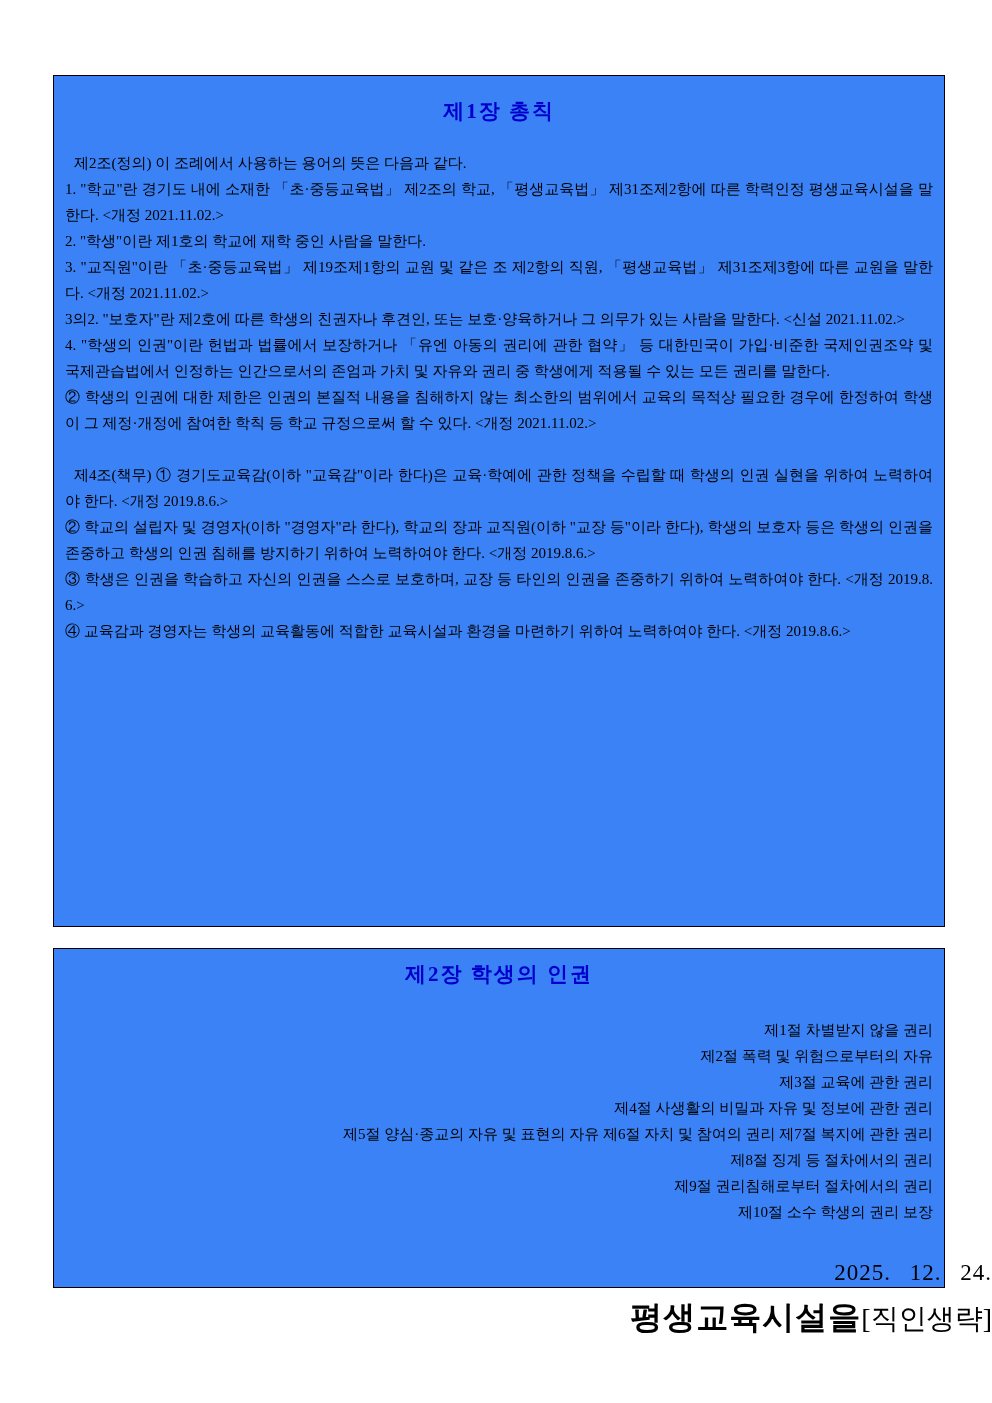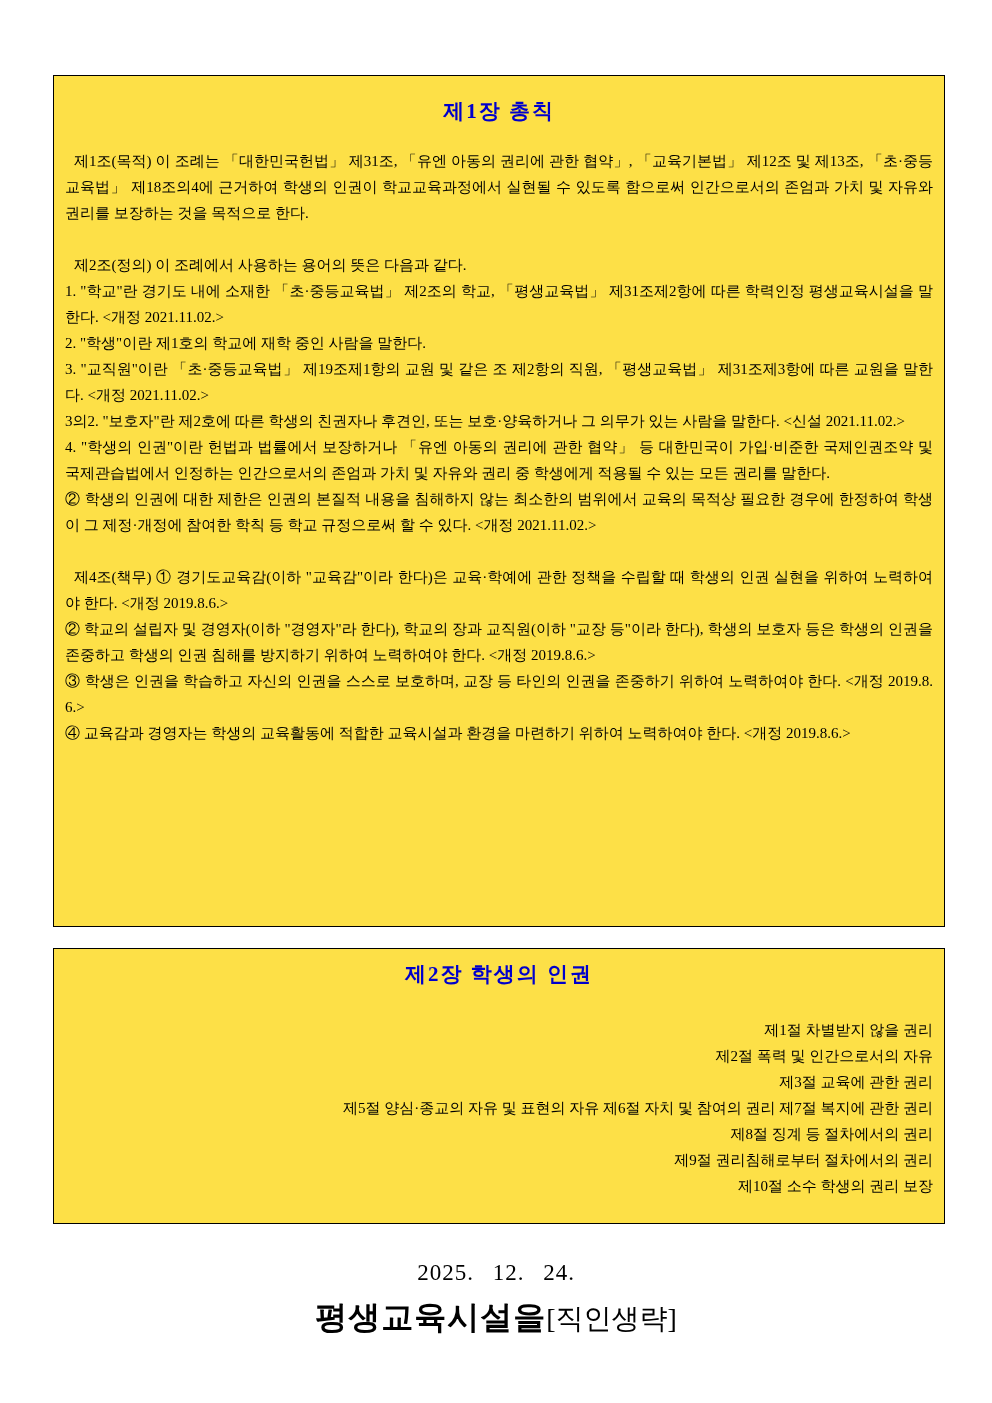--- a/index.html
+++ b/index.html
@@ -11,25 +11,25 @@
     background: #ffffff;
     font-family: "Liberation Serif", "DejaVu Serif", serif;
     color: #000000;
     overflow: hidden;
   }
   .box {
     position: absolute;
     left: 53px;
     width: 892px;
     border: 1.5px solid #000000;
-    background: #fde047;
+    background: #3b82f6;
     padding: 0 11px;
   }
   .box-chapter1 { top: 75px;  height: 852px; padding-top: 22px; }
-  .box-chapter2 { top: 948px; height: 276px; padding-top: 12px; }
+  .box-chapter2 { top: 948px; height: 340px; padding-top: 12px; }
   .chapter-title {
     text-align: center;
     color: #0000cc;
     font-weight: bold;
     font-size: 21px;
     line-height: 26px;
     letter-spacing: 2px;
   }
   .paragraphs { margin-top: 24px; }
   .para {
@@ -46,21 +46,21 @@
     font-size: 15px;
     line-height: 26px;
     text-align: right;
     white-space: nowrap;
   }
   .footer {
     position: absolute;
     top: 1258px;
     left: 0;
     width: 100%;
-    text-align: center;
+    text-align: right;
   }
   .issue-date {
     font-size: 23px;
     line-height: 30px;
     word-spacing: 12px;
     letter-spacing: 1px;
   }
   .signer-line { margin-top: 9px; line-height: 40px; }
   .signer-name {
     font-size: 32px;
@@ -73,41 +73,41 @@
   }
 </style>
 </head>
 <body>
 
 <div class="page">
 
   <div class="box box-chapter1">
     <div class="chapter-title">제1장 총칙</div>
     <div class="paragraphs">
-        <div class="para indent">제1조(목적) 이 조례는 「대한민국헌법」 제31조, 「유엔 아동의 권리에 관한 협약」, 「교육기본법」 제12조 및 제13조, 「초·중등교육법」 제18조의4에 근거하여 학생의 인권이 학교교육과정에서 실현될 수 있도록 함으로써 인간으로서의 존엄과 가치 및 자유와 권리를 보장하는 것을 목적으로 한다.</div>
         <div class="para indent gap">제2조(정의) 이 조례에서 사용하는 용어의 뜻은 다음과 같다.</div>
         <div class="para">1. "학교"란 경기도 내에 소재한 「초·중등교육법」 제2조의 학교, 「평생교육법」 제31조제2항에 따른 학력인정 평생교육시설을 말한다. &lt;개정 2021.11.02.&gt;</div>
         <div class="para">2. "학생"이란 제1호의 학교에 재학 중인 사람을 말한다.</div>
         <div class="para">3. "교직원"이란 「초·중등교육법」 제19조제1항의 교원 및 같은 조 제2항의 직원, 「평생교육법」 제31조제3항에 따른 교원을 말한다. &lt;개정 2021.11.02.&gt;</div>
         <div class="para">3의2. "보호자"란 제2호에 따른 학생의 친권자나 후견인, 또는 보호·양육하거나 그 의무가 있는 사람을 말한다. &lt;신설 2021.11.02.&gt;</div>
         <div class="para">4. "학생의 인권"이란 헌법과 법률에서 보장하거나 「유엔 아동의 권리에 관한 협약」 등 대한민국이 가입·비준한 국제인권조약 및 국제관습법에서 인정하는 인간으로서의 존엄과 가치 및 자유와 권리 중 학생에게 적용될 수 있는 모든 권리를 말한다.</div>
         <div class="para">② 학생의 인권에 대한 제한은 인권의 본질적 내용을 침해하지 않는 최소한의 범위에서 교육의 목적상 필요한 경우에 한정하여 학생이 그 제정·개정에 참여한 학칙 등 학교 규정으로써 할 수 있다. &lt;개정 2021.11.02.&gt;</div>
         <div class="para indent gap">제4조(책무) ① 경기도교육감(이하 "교육감"이라 한다)은 교육·학예에 관한 정책을 수립할 때 학생의 인권 실현을 위하여 노력하여야 한다. &lt;개정 2019.8.6.&gt;</div>
         <div class="para">② 학교의 설립자 및 경영자(이하 "경영자"라 한다), 학교의 장과 교직원(이하 "교장 등"이라 한다), 학생의 보호자 등은 학생의 인권을 존중하고 학생의 인권 침해를 방지하기 위하여 노력하여야 한다. &lt;개정 2019.8.6.&gt;</div>
         <div class="para">③ 학생은 인권을 학습하고 자신의 인권을 스스로 보호하며, 교장 등 타인의 인권을 존중하기 위하여 노력하여야 한다. &lt;개정 2019.8.6.&gt;</div>
         <div class="para">④ 교육감과 경영자는 학생의 교육활동에 적합한 교육시설과 환경을 마련하기 위하여 노력하여야 한다. &lt;개정 2019.8.6.&gt;</div>
       </div>
   </div>
 
   <div class="box box-chapter2">
     <div class="chapter-title">제2장 학생의 인권</div>
     <div class="section-lines">
         <div class="sline">제1절 차별받지 않을 권리</div>
-        <div class="sline">제2절 폭력 및 인간으로서의 자유</div>
+        <div class="sline">제2절 폭력 및 위험으로부터의 자유</div>
         <div class="sline">제3절 교육에 관한 권리</div>
+        <div class="sline">제4절 사생활의 비밀과 자유 및 정보에 관한 권리</div>
         <div class="sline">제5절 양심·종교의 자유 및 표현의 자유 제6절 자치 및 참여의 권리 제7절 복지에 관한 권리</div>
         <div class="sline">제8절 징계 등 절차에서의 권리</div>
         <div class="sline">제9절 권리침해로부터 절차에서의 권리</div>
         <div class="sline">제10절 소수 학생의 권리 보장</div>
       </div>
   </div>
 
   <div class="footer">
     <div class="issue-date">2025. 12. 24.</div>
     <div class="signer-line">

